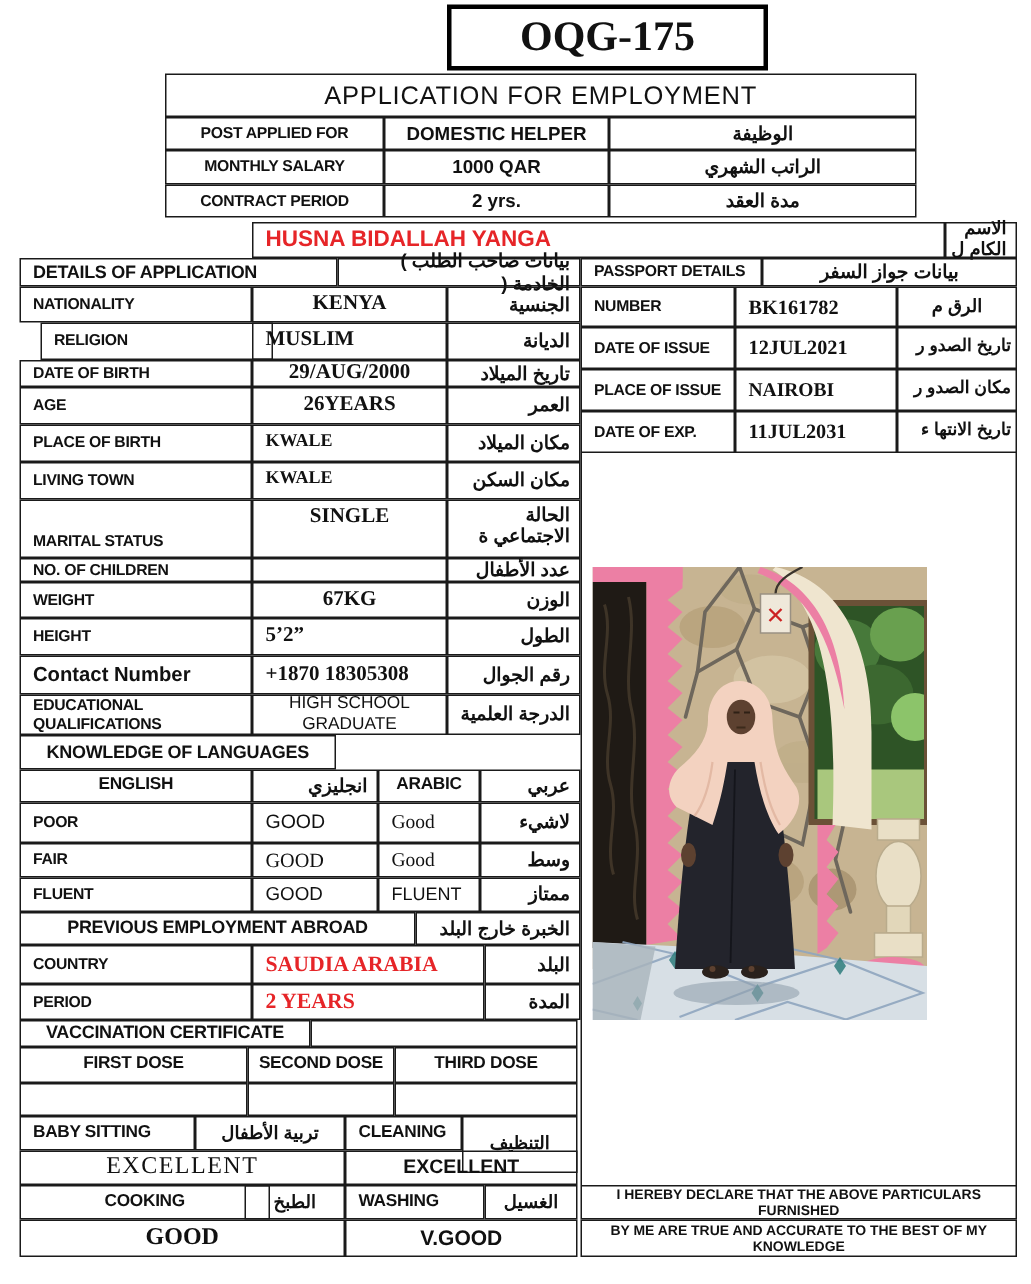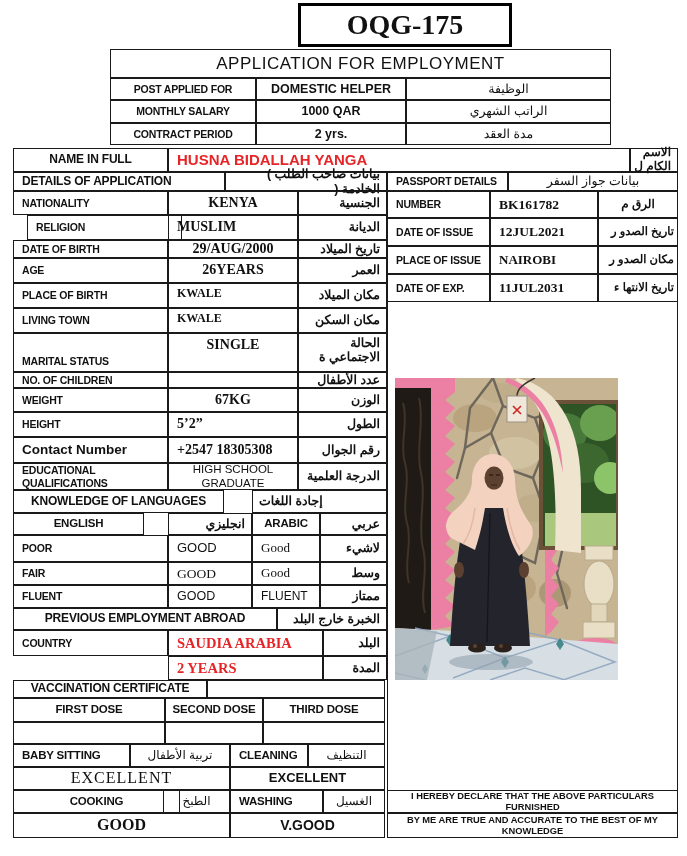--- a/index.html
+++ b/index.html
@@ -8,21 +8,21 @@
   .cl{position:absolute;box-sizing:border-box;border:1px solid #1a1a1a;display:flex;
       align-items:center;justify-content:center;text-align:center;line-height:1.15;
       font-family:"Liberation Sans",sans-serif;}
   .nb{border:none;}
   .b{font-weight:bold;}
   .lft{justify-content:flex-start;text-align:left;padding-left:8px;}
   .ser{font-family:"Liberation Serif",serif;font-weight:bold;}
   .serr{font-family:"Liberation Serif",serif;font-weight:normal;}
   .red{color:#e62528;}
   .ar{direction:rtl;font-weight:bold;justify-content:flex-start;padding-right:6px;text-align:right;font-size:12.5px;}
-  .arc{direction:rtl;font-weight:normal;justify-content:center;text-align:center;font-size:12.5px;}
+  .arc{direction:rtl;font-weight:bold;justify-content:center;text-align:center;font-size:12.5px;}
   .arl{direction:rtl;font-weight:bold;justify-content:flex-end;padding-left:6px;text-align:left;font-size:12.5px;}
   .lbl{font-weight:bold;font-size:10.5px;letter-spacing:-0.2px;}
   .val{font-size:14px;}
   .sideonly{border-top:none;border-bottom:none;}
   .titlebox{font-family:"Liberation Serif",serif;font-weight:bold;font-size:28px;border:3px solid #000;}
 </style>
 </head>
 <body>
 
 <div class="page">
@@ -36,21 +36,20 @@
   <div class="cl arc" style="left:406px;top:78px;width:205px;height:22px">الوظيفة</div>
 
   <div class="cl lbl" style="left:110px;top:100px;width:146px;height:23px">MONTHLY SALARY</div>
   <div class="cl b" style="left:256px;top:100px;width:150px;height:23px;font-size:12.5px">1000 QAR</div>
   <div class="cl arc" style="left:406px;top:100px;width:205px;height:23px">الراتب الشهري</div>
 
   <div class="cl lbl" style="left:110px;top:123px;width:146px;height:22px">CONTRACT PERIOD</div>
   <div class="cl b" style="left:256px;top:123px;width:150px;height:22px;font-size:12.5px">2 yrs.</div>
   <div class="cl arc" style="left:406px;top:123px;width:205px;height:22px">مدة العقد</div>
 
-  <div class="cl lbl" style="left:13px;top:148px;width:155px;height:24px;font-size:12px">NAME IN FULL</div>
   <div class="cl b red lft" style="left:168px;top:148px;width:462px;height:24px;font-size:15px">HUSNA BIDALLAH YANGA</div>
   <div class="cl ar" style="left:630px;top:148px;width:48px;height:24px;font-size:12px">الاسم الكام ل</div>
 
   <div class="cl lbl lft" style="left:13px;top:172px;width:212px;height:19px;font-size:12px">DETAILS OF APPLICATION</div>
   <div class="cl ar" style="left:225px;top:172px;width:162px;height:19px">بيانات صاحب الطلب ) الخادمة (</div>
   <div class="cl lbl lft" style="left:387px;top:172px;width:121px;height:19px">PASSPORT DETAILS</div>
   <div class="cl arc" style="left:508px;top:172px;width:170px;height:19px">بيانات جواز السفر</div>
 
   <div class="cl lbl lft" style="left:13px;top:191px;width:155px;height:24px">NATIONALITY</div>
   <div class="cl ser val" style="left:168px;top:191px;width:130px;height:24px">KENYA</div>
@@ -86,31 +85,30 @@
 
   <div class="cl lbl lft" style="left:13px;top:388px;width:155px;height:24px">WEIGHT</div>
   <div class="cl ser val" style="left:168px;top:388px;width:130px;height:24px">67KG</div>
   <div class="cl ar" style="left:298px;top:388px;width:89px;height:24px">الوزن</div>
 
   <div class="cl lbl lft" style="left:13px;top:412px;width:155px;height:25px">HEIGHT</div>
   <div class="cl ser val lft" style="left:168px;top:412px;width:130px;height:25px">5’2”</div>
   <div class="cl ar" style="left:298px;top:412px;width:89px;height:25px">الطول</div>
 
   <div class="cl b lft" style="left:13px;top:437px;width:155px;height:26px;font-size:13.5px">Contact Number</div>
-  <div class="cl ser val lft" style="left:168px;top:437px;width:130px;height:26px">+2547 18305308</div>
+  <div class="cl ser val lft" style="left:168px;top:437px;width:130px;height:26px">+1870 18305308</div>
   <div class="cl ar" style="left:298px;top:437px;width:89px;height:26px">رقم الجوال</div>
 
   <div class="cl lbl lft" style="left:13px;top:463px;width:155px;height:27px">EDUCATIONAL QUALIFICATIONS</div>
   <div class="cl" style="left:168px;top:463px;width:130px;height:27px;font-size:11.5px;padding:0 18px">HIGH SCHOOL GRADUATE</div>
   <div class="cl ar" style="left:298px;top:463px;width:89px;height:27px">الدرجة العلمية</div>
 
   <div class="cl lbl" style="left:13px;top:490px;width:211px;height:23px;font-size:12px">KNOWLEDGE OF LANGUAGES</div>
-  <div class="cl arl" style="left:252px;top:490px;width:135px;height:23px">إجادة اللغات</div>
-
-  <div class="cl lbl" style="left:13px;top:513px;width:131px;height:22px;font-size:11.5px">ENGLISH</div>
+
+  <div class="cl lbl" style="left:13px;top:513px;width:155px;height:22px;font-size:11.5px">ENGLISH</div>
   <div class="cl ar" style="left:168px;top:513px;width:84px;height:22px">انجليزي</div>
   <div class="cl lbl" style="left:252px;top:513px;width:68px;height:22px;font-size:11.5px">ARABIC</div>
   <div class="cl ar" style="left:320px;top:513px;width:67px;height:22px">عربي</div>
 
   <div class="cl lbl lft" style="left:13px;top:535px;width:155px;height:27px">POOR</div>
   <div class="cl lft" style="left:168px;top:535px;width:84px;height:27px;font-size:13px">GOOD</div>
   <div class="cl serr lft" style="left:252px;top:535px;width:68px;height:27px;font-size:13px">Good</div>
   <div class="cl ar" style="left:320px;top:535px;width:67px;height:27px">لاشيء</div>
 
   <div class="cl lbl lft" style="left:13px;top:562px;width:155px;height:23px">FAIR</div>
@@ -123,38 +121,39 @@
   <div class="cl lft" style="left:252px;top:585px;width:68px;height:23px;font-size:12px">FLUENT</div>
   <div class="cl ar" style="left:320px;top:585px;width:67px;height:23px">ممتاز</div>
 
   <div class="cl lbl" style="left:13px;top:608px;width:264px;height:22px;font-size:12px">PREVIOUS EMPLOYMENT ABROAD</div>
   <div class="cl ar" style="left:277px;top:608px;width:110px;height:22px">الخبرة خارج البلد</div>
 
   <div class="cl lbl lft" style="left:13px;top:630px;width:155px;height:26px">COUNTRY</div>
   <div class="cl ser red lft" style="left:168px;top:630px;width:155px;height:26px;font-size:14.5px">SAUDIA ARABIA</div>
   <div class="cl ar" style="left:323px;top:630px;width:64px;height:26px">البلد</div>
 
+  <div class="cl lbl lft" style="left:13px;top:656px;width:155px;height:24px">PERIOD</div>
   <div class="cl ser red lft" style="left:168px;top:656px;width:155px;height:24px;font-size:14.5px">2 YEARS</div>
   <div class="cl ar" style="left:323px;top:656px;width:64px;height:24px">المدة</div>
 
   <div class="cl lbl" style="left:13px;top:680px;width:194px;height:18px;font-size:12px">VACCINATION CERTIFICATE</div>
   <div class="cl" style="left:207px;top:680px;width:178px;height:18px"></div>
 
   <div class="cl lbl" style="left:13px;top:698px;width:152px;height:24px;font-size:11.5px">FIRST DOSE</div>
   <div class="cl lbl" style="left:165px;top:698px;width:98px;height:24px;font-size:11.5px">SECOND DOSE</div>
   <div class="cl lbl" style="left:263px;top:698px;width:122px;height:24px;font-size:11.5px">THIRD DOSE</div>
 
   <div class="cl" style="left:13px;top:722px;width:152px;height:22px"></div>
   <div class="cl" style="left:165px;top:722px;width:98px;height:22px"></div>
   <div class="cl" style="left:263px;top:722px;width:122px;height:22px"></div>
 
   <div class="cl lbl lft" style="left:13px;top:744px;width:117px;height:23px;font-size:11.5px">BABY SITTING</div>
   <div class="cl arc" style="left:130px;top:744px;width:100px;height:23px;font-size:12px">تربية الأطفال</div>
   <div class="cl lbl lft" style="left:230px;top:744px;width:78px;height:23px;font-size:11.5px">CLEANING</div>
-  <div class="cl arc" style="left:308px;top:744px;width:77px;height:23px;font-size:12px">التنظيف</div>
+  <div class="cl arc" style="left:308px;top:744px;width:77px;height:38px;font-size:12px">التنظيف</div>
 
   <div class="cl serr" style="left:13px;top:767px;width:217px;height:23px;font-size:16px;letter-spacing:1px">EXCELLENT</div>
   <div class="cl b" style="left:230px;top:767px;width:155px;height:23px;font-size:13px">EXCELLENT</div>
 
   <div class="cl lbl" style="left:13px;top:790px;width:167px;height:23px;font-size:11.5px">COOKING</div>
   <div class="cl arc" style="left:163px;top:790px;width:67px;height:23px;font-size:12px">الطبخ</div>
   <div class="cl lbl lft" style="left:230px;top:790px;width:93px;height:23px;font-size:11.5px">WASHING</div>
   <div class="cl arc" style="left:323px;top:790px;width:62px;height:23px;font-size:12px">الغسيل</div>
 
   <div class="cl ser" style="left:13px;top:813px;width:217px;height:25px;font-size:16px">GOOD</div>

